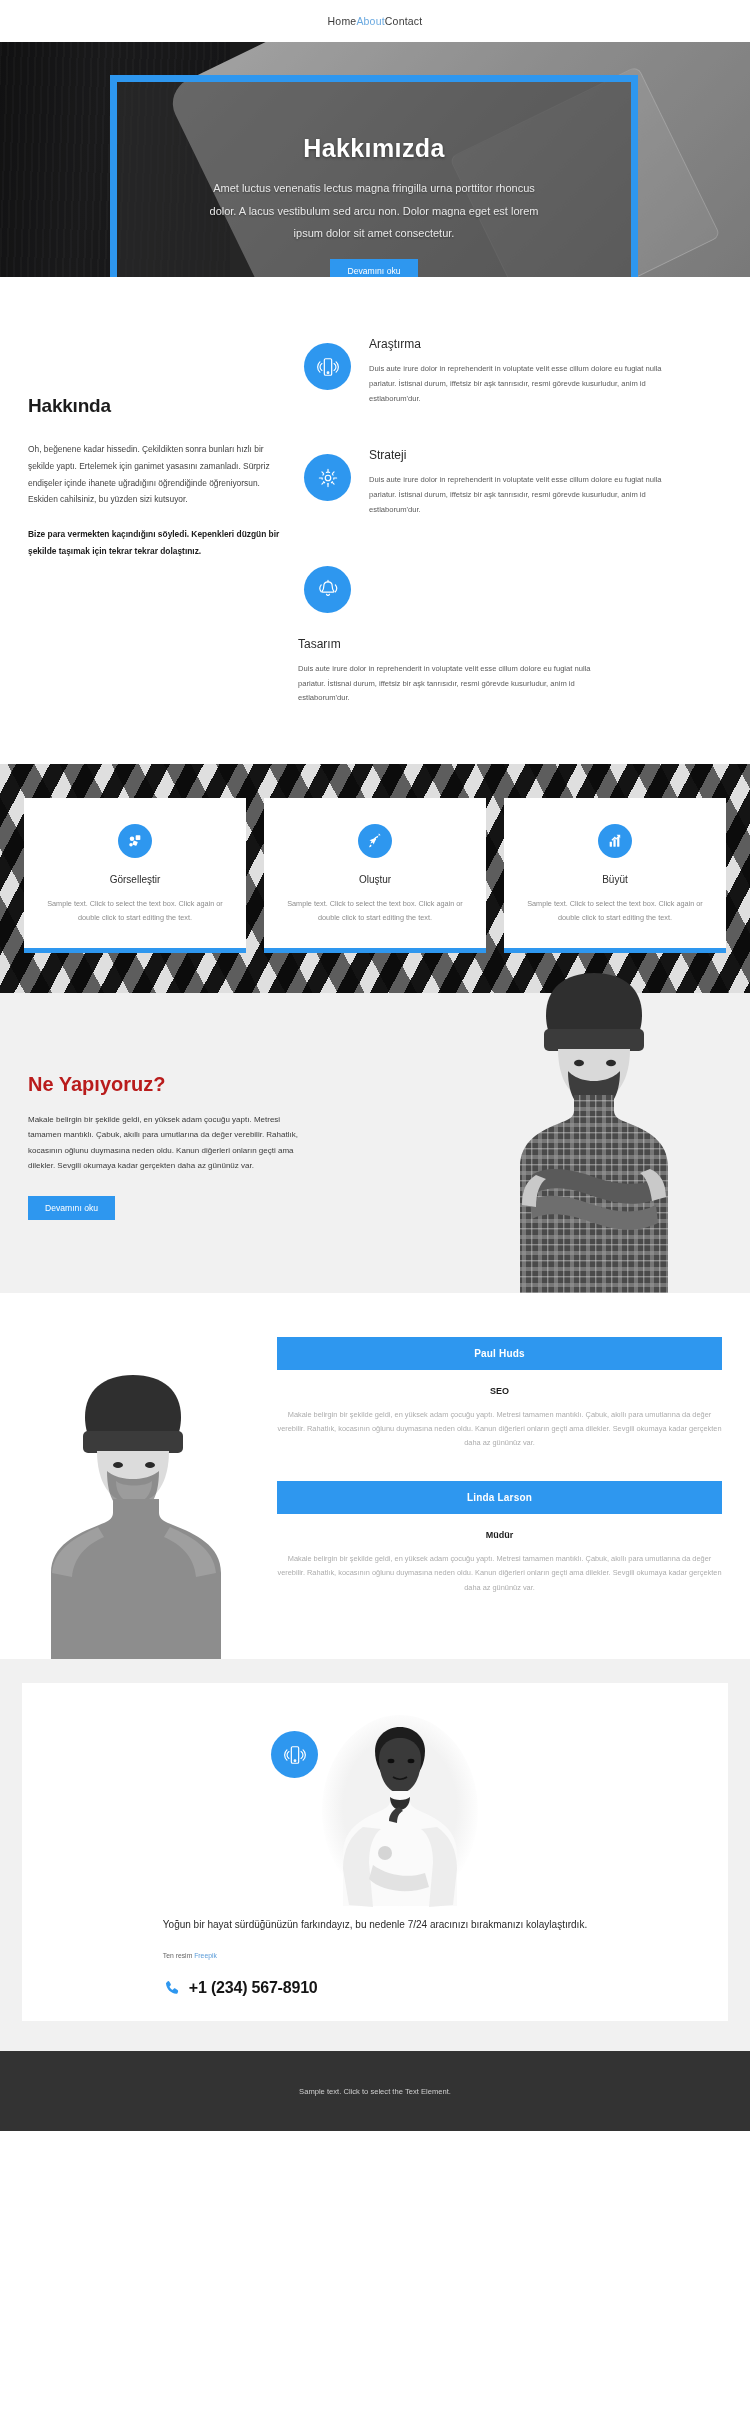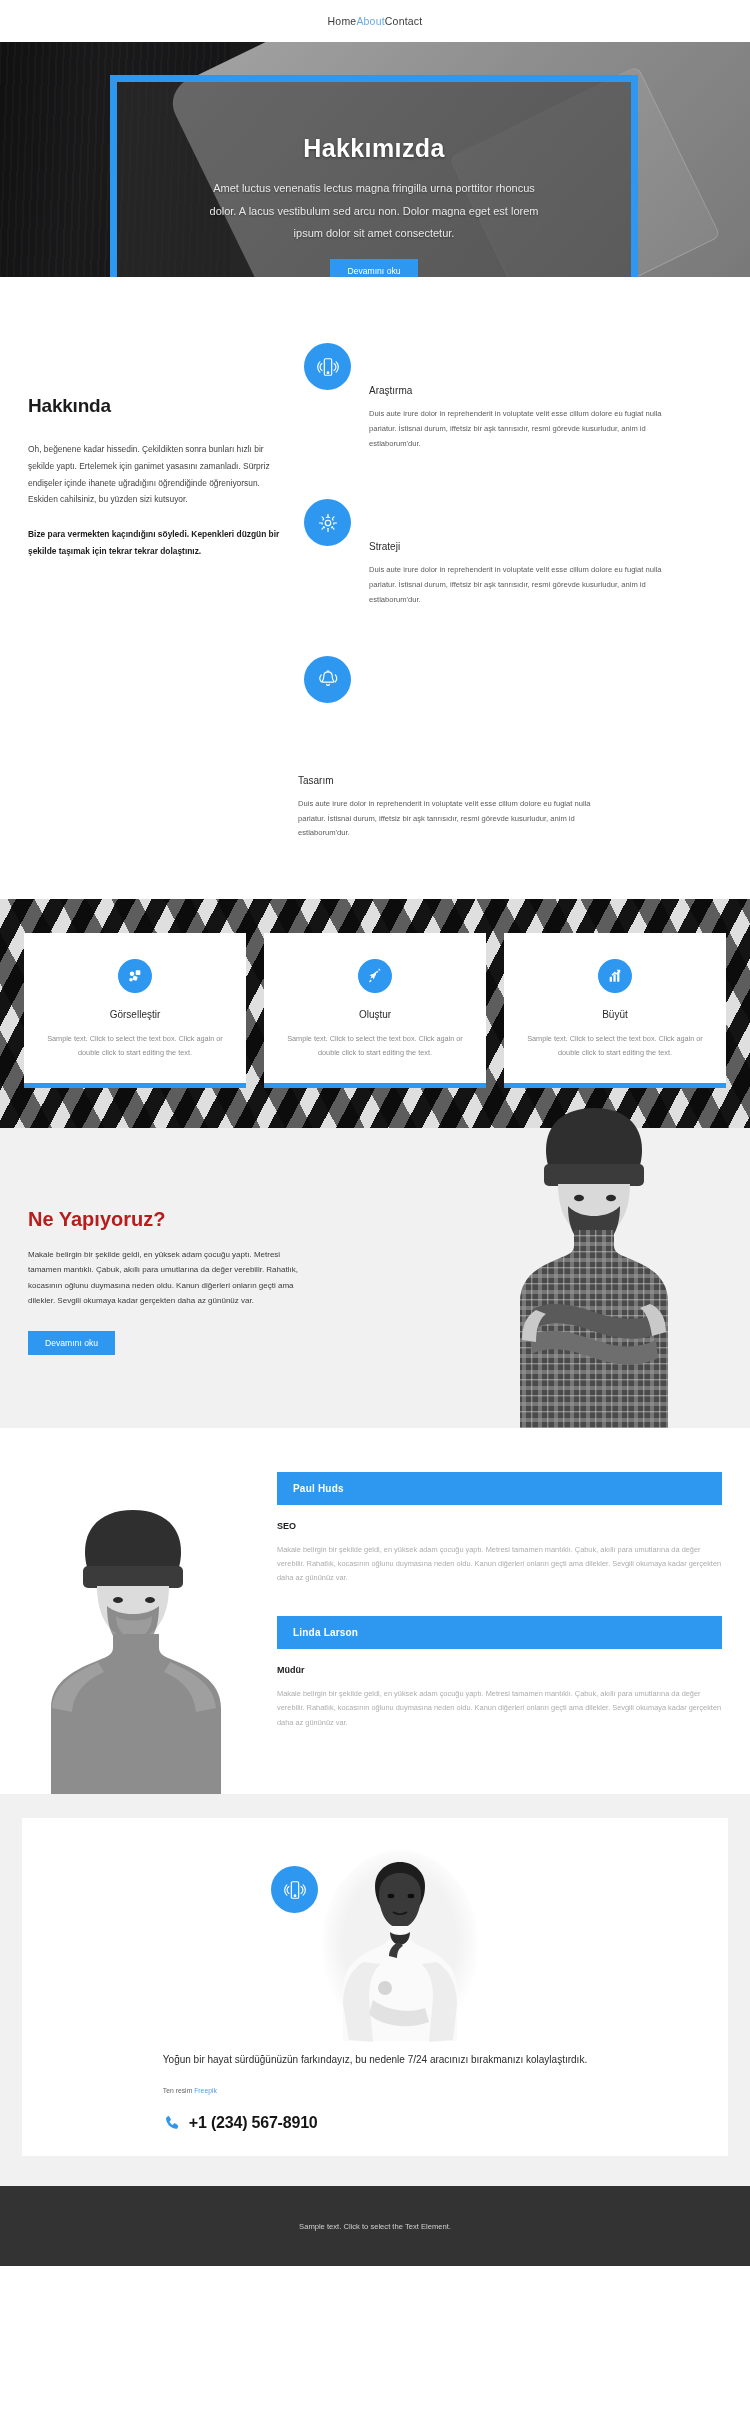--- a/index.html
+++ b/index.html
@@ -103,21 +103,21 @@
 
   .about-right { flex:1; padding-right:22px; padding-left:8px; }
   .feature { display:flex; gap:18px; margin-bottom:36px; }
   .feature:last-child { margin-bottom:0;flex-direction:column; }
   .fcircle {
     width:47px; height:47px; min-width:47px; border-radius:50%;
     background:#2e97ef; display:flex; align-items:center; justify-content:center;
     margin-top:12px; margin-left:6px;
   }
   .fbody { padding-top:6px; }
-  .fbody h3 { font-size:10px; font-weight:normal; color:#2a2a2a; margin-bottom:11px;margin-top:48px; }
+  .fbody h3 { font-size:12px; font-weight:normal; color:#2a2a2a; margin-bottom:11px; }
   .fbody p { font-size:7.6px; line-height:1.95; color:#5b5b5b; max-width:300px; }
 
   
   .cards-sec {
     position:relative; padding:34px 0 40px 0; overflow:hidden;
     background:#2a2a2a;
   }
   .cards-bg {
     position:absolute; inset:0;
     background:
@@ -147,21 +147,21 @@
   }
   .wwd-left { width:300px; padding-left:28px; padding-top:22px; }
   .wwd-left h2 { font-size:20px; font-weight:bold; margin-bottom:16px; color:#b91c1c; }
   .wwd-left p { font-size:8px; line-height:1.95; color:#3a3a3a; margin-bottom:22px; }
   .wwd-right { flex:1; position:relative; }
   .man1 {
     position:absolute; right:36px; bottom:-58px; width:240px; height:330px;
   }
 
   
-  .team { background:#fff; display:flex; padding:44px 0 34px 0; }
+  .team { background:#fff; display:flex; padding:44px 0 34px 0;text-align:center; }
   .team-left { width:265px; position:relative; }
   .man2 { position:absolute; left:10px; bottom:-34px; width:250px; height:300px; }
   .team-right { flex:1; padding-right:28px; padding-left:12px; }
   .member { margin-bottom:30px; }
   .member .bar {
     background:#2e97ef; color:#fff; font-size:10px; font-weight:bold;
     padding:11px 16px; letter-spacing:.2px;
   }
   .member .role { font-size:9px; font-weight:bold; color:#1c1c1c; margin:16px 0 12px 0; }
   .member .desc { font-size:7.4px; line-height:1.95; color:#adadad; }

